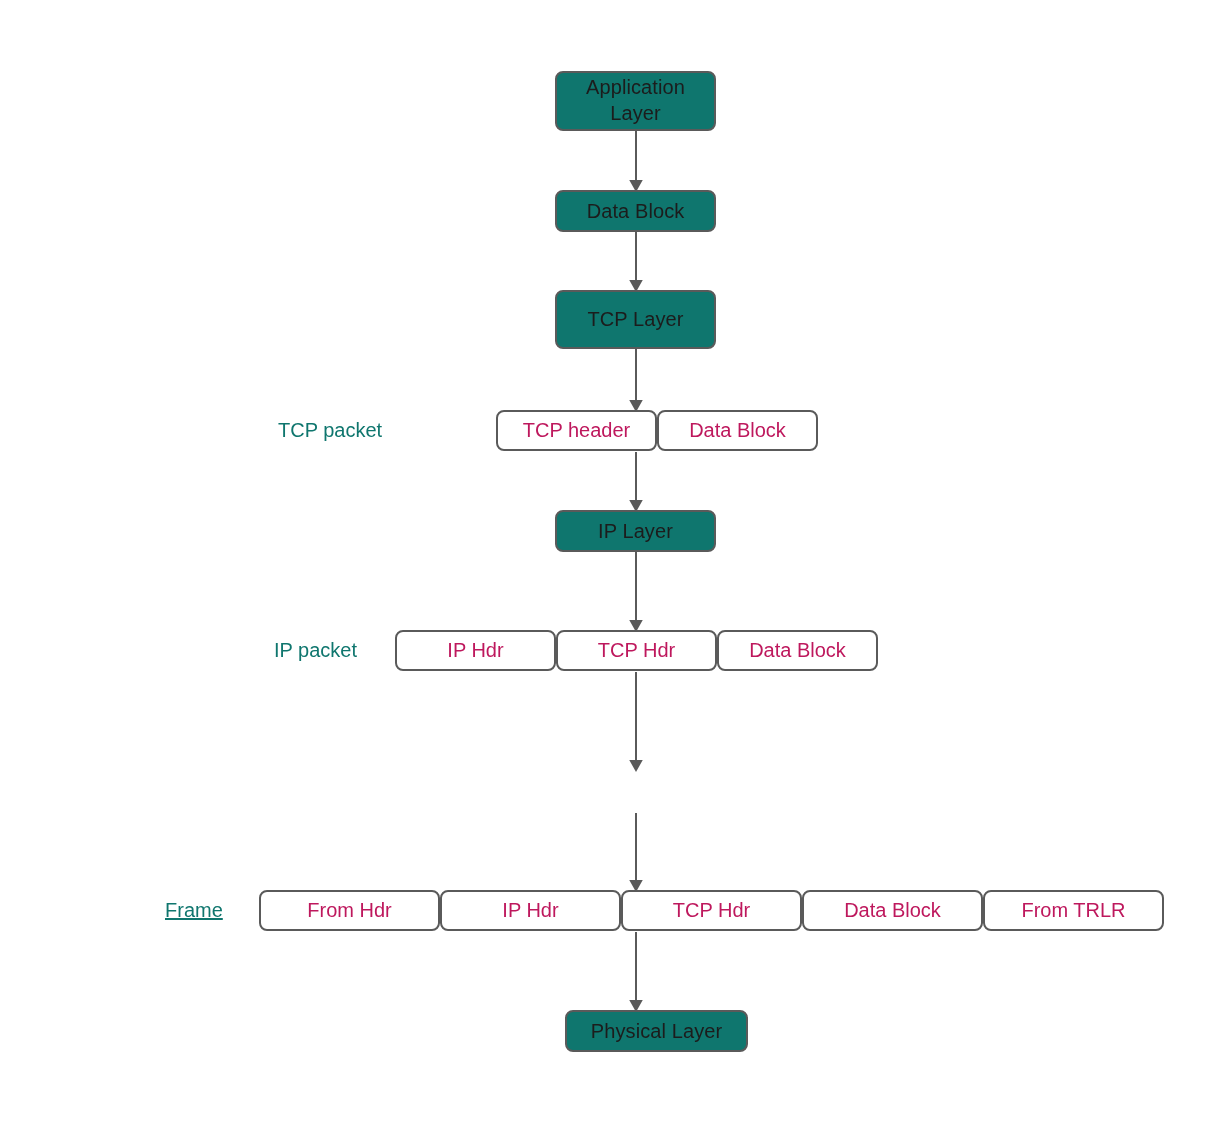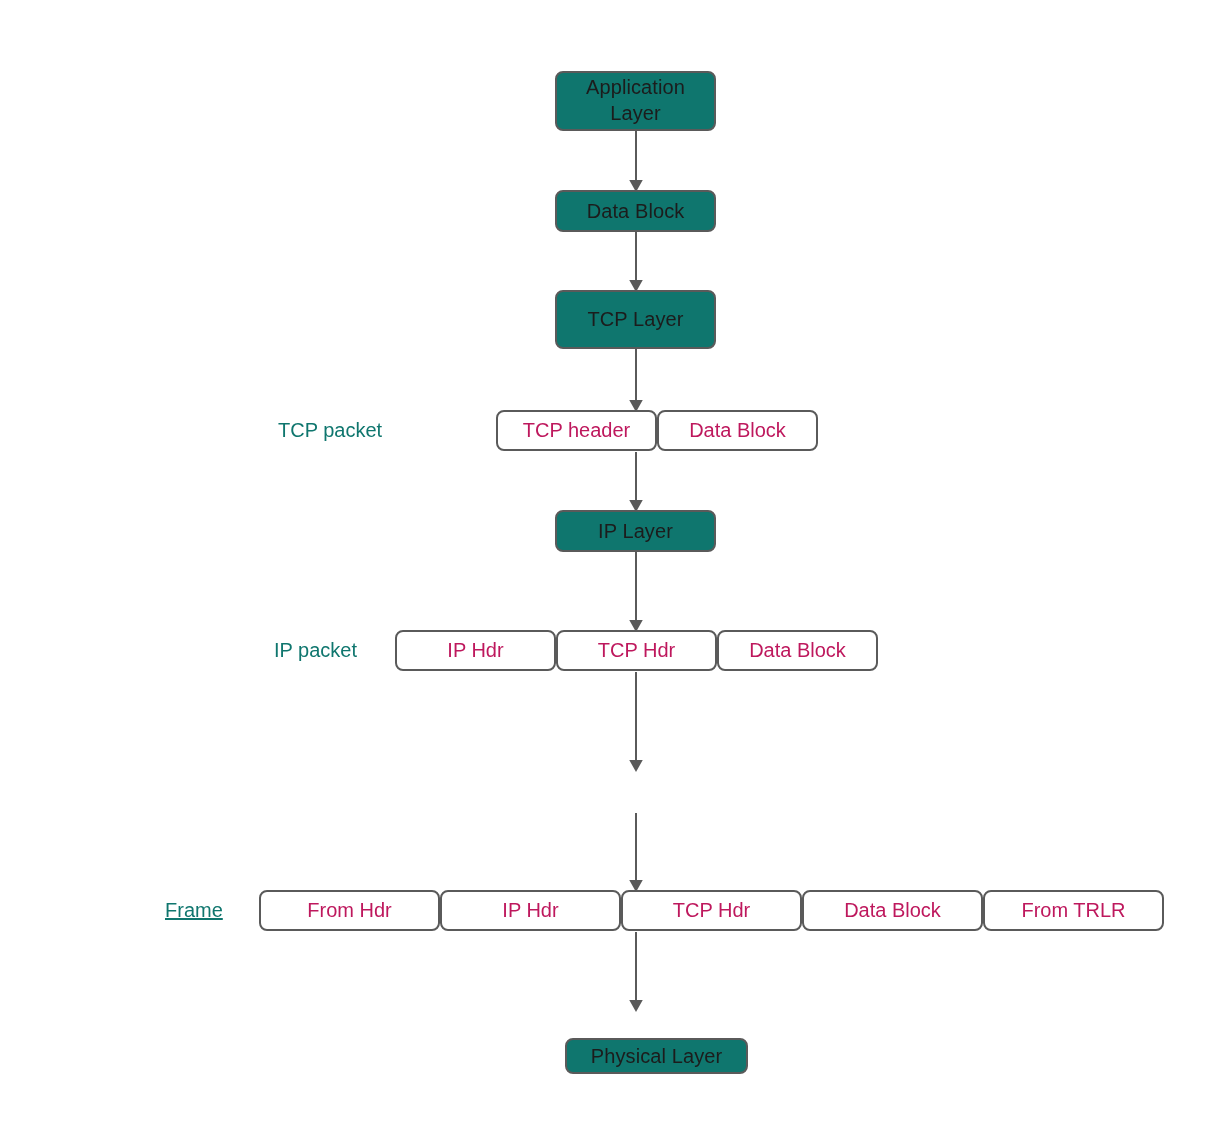--- a/index.html
+++ b/index.html
@@ -148,17 +148,17 @@
       <span>TCP Hdr</span>
     </div>
     <div class="seg" style="width:181px;">
       <span>Data Block</span>
     </div>
     <div class="seg" style="width:181px;">
       <span>From TRLR</span>
     </div>
   </div>
 
-  <div class="node" style="left:565px; top:1010px; width:183px; height:36px;margin-top:28px;">
+  <div class="node" style="left:565px; top:1010px; width:183px; height:42px;">
     <span>Physical Layer</span>
   </div>
 
 </div>
 
 </body></html>

